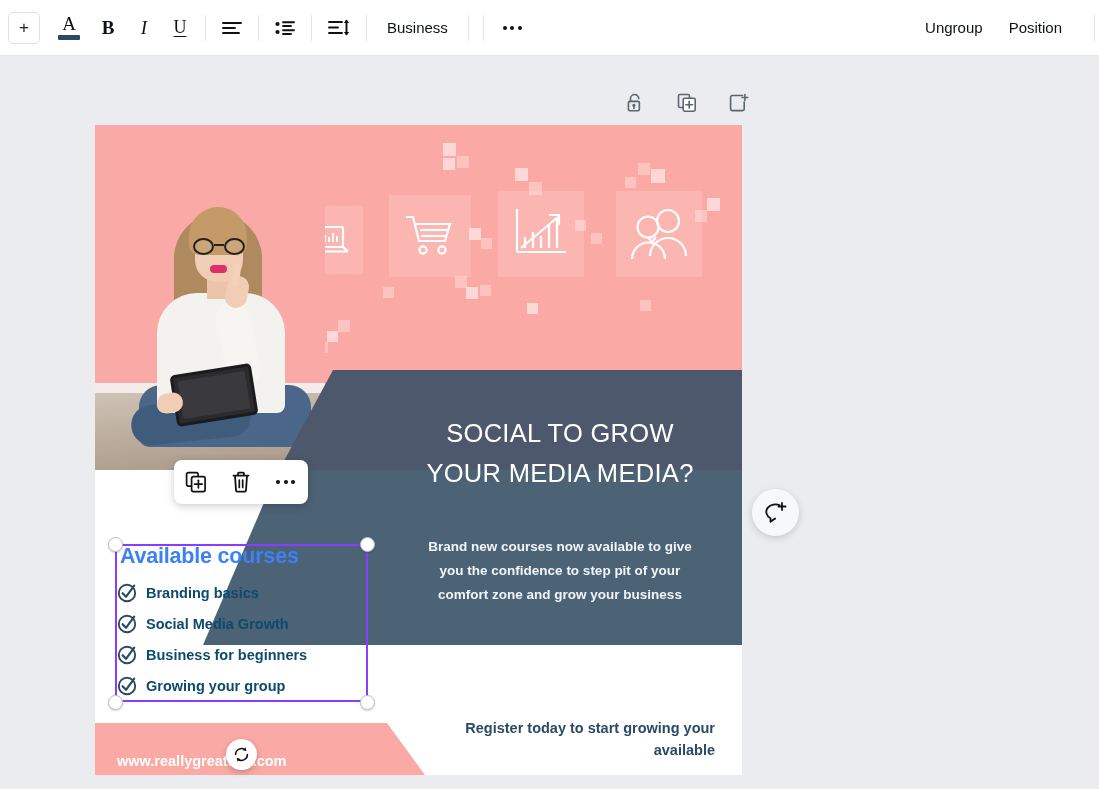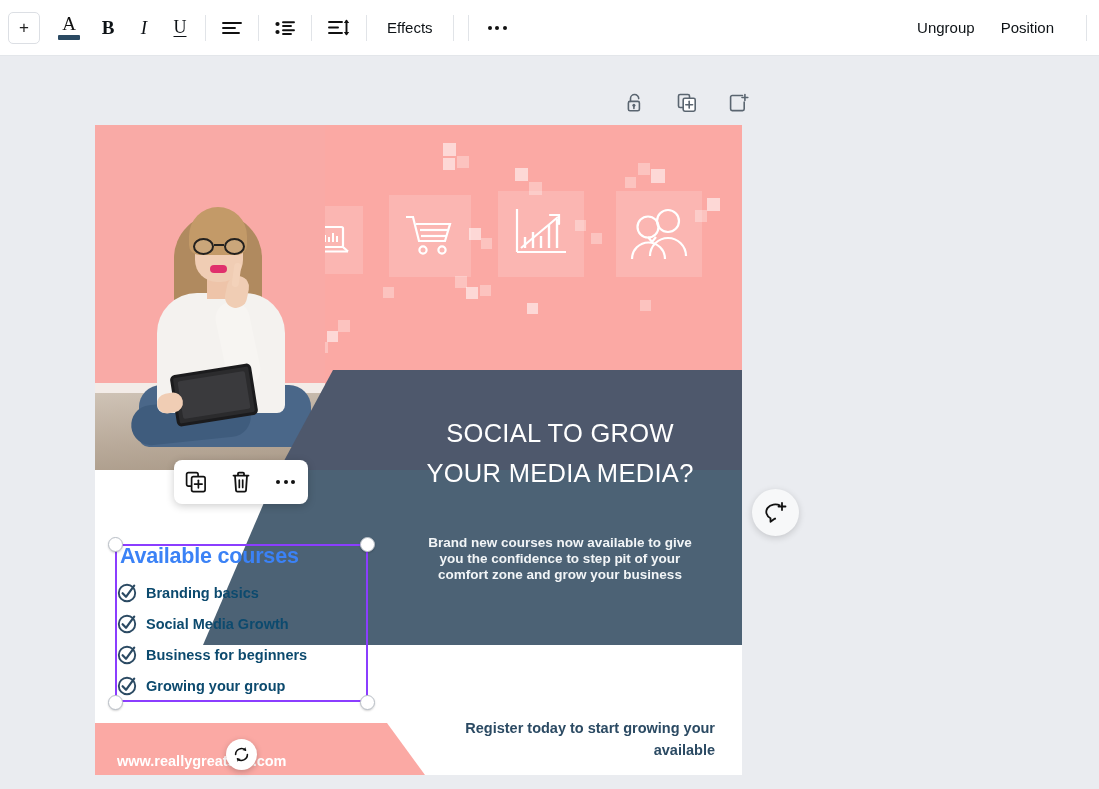--- a/index.html
+++ b/index.html
@@ -13,21 +13,21 @@
   
   .toolbar {
     position: absolute; left: 0; top: 0;
     width: 1099px; height: 56px;
     background: #ffffff;
     border-bottom: 1px solid #e3e6ea;
     display: flex; align-items: center;
     z-index: 50;
   }
   .tb-left { display: flex; align-items: center; padding-left: 4px; }
-  .tb-right { margin-left: auto; display: flex; align-items: center; padding-right: 12px; }
+  .tb-right { margin-left: auto; display: flex; align-items: center; padding-right: 4px; }
 
   .tb-btn {
     height: 36px; min-width: 36px;
     display: flex; align-items: center; justify-content: center;
     border-radius: 4px; cursor: pointer;
     color: #0d1216;
     padding: 0 8px;
     position: relative;
   }
   .tb-plus {
@@ -116,21 +116,21 @@
     clip-path: polygon(183px 0, 647px 0, 647px 175px, 108px 175px);
   }
   .poster-h1 {
     position:absolute; left:300px; top:288px; width:330px;
     color:#ffffff; font-size:25.5px; line-height:40px; font-weight:400;
     text-align:center; letter-spacing:.3px;
     font-family:"Liberation Sans", sans-serif;
   }
   .poster-body {
     position:absolute; left:320px; top:410px; width:290px;
-    color:#f2f5f7; font-size:13.5px; line-height:16px; font-weight:700;
+    color:#f2f5f7; font-size:13.5px; line-height:24px; font-weight:700;
     text-align:center;
   }
 
   
   .white-band { position:absolute; left:0; top:520px; width:647px; height:80px; background:#ffffff; }
   .courses-title {
     position:absolute; left:25px; top:419px; width:230px;
     font-size:21.5px; font-weight:700; color:#3b82f6; letter-spacing:-.2px;
   }
   .course-row {
@@ -254,21 +254,21 @@
           <line x1="2" y1="15" x2="15" y2="15"></line>
           <line x1="19.5" y1="3" x2="19.5" y2="16"></line>
         </g>
         <path d="M19.5 1.5 L16.8 5 L22.2 5 Z" fill="#111"></path>
         <path d="M19.5 17.5 L16.8 14 L22.2 14 Z" fill="#111"></path>
       </svg>
     </div>
 
     <div class="tb-sep"></div>
 
-    <div class="tb-text-btn">Effects</div>
+    <div class="tb-text-btn">Business</div>
 
     <div class="tb-sep"></div>
 
 
     <div class="tb-sep"></div>
 
     <div class="tb-btn" style="padding:0 12px;">
       <span class="dots3">
           <i></i>
           <i></i>

